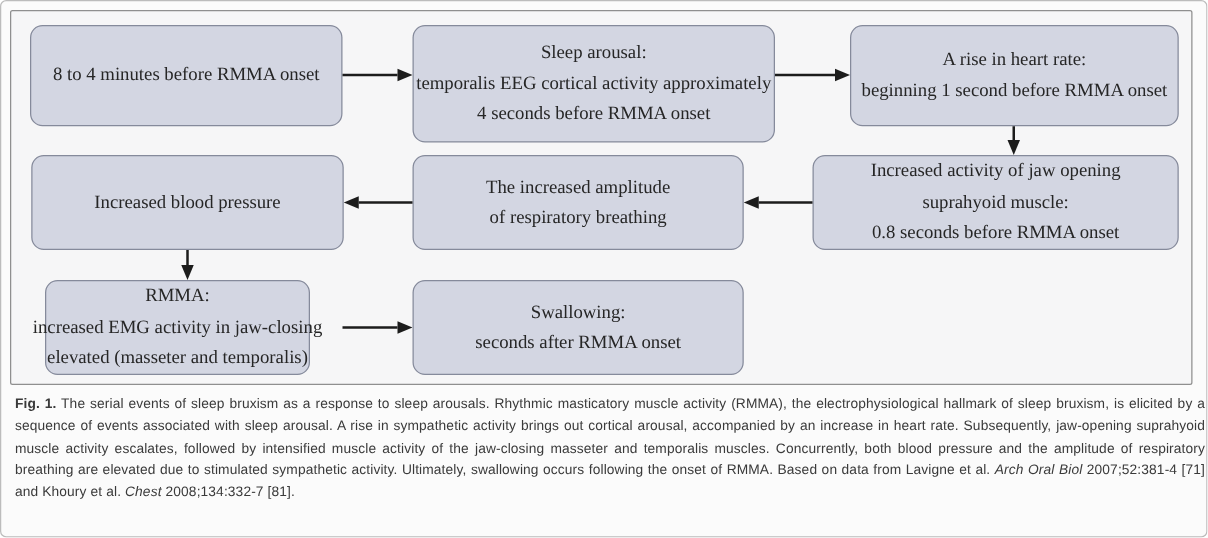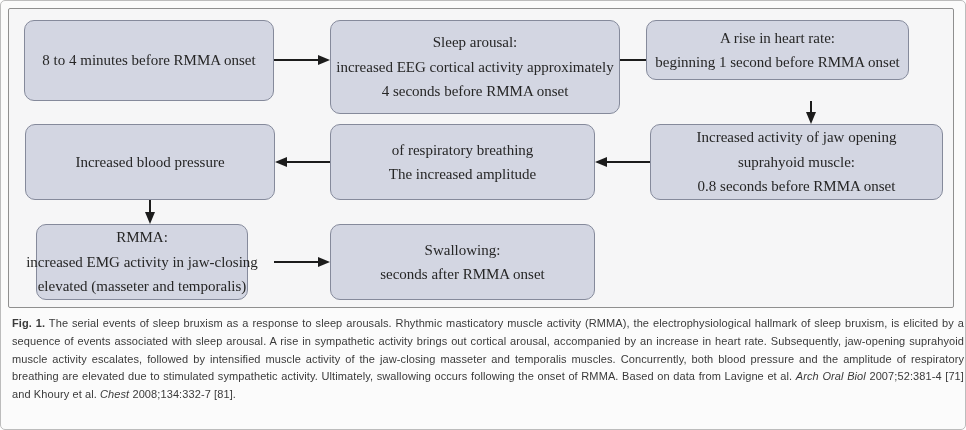--- a/index.html
+++ b/index.html
@@ -99,30 +99,30 @@
       <span class="line">8 to 4 minutes before RMMA onset</span>
     </div>
 
     <div class="arrow-h" style="left:265px;top:51px;width:56px">
       <div class="shaft"></div>
       <div class="head-right"></div>
     </div>
 
     <div class="box" style="left:321px;top:11px;width:290px;height:94px">
       <span class="line">Sleep arousal:</span>
-      <span class="line">increased EEG cortical activity approximately</span>
+      <span class="line">temporalis EEG cortical activity approximately</span>
       <span class="line">4 seconds before RMMA onset</span>
     </div>
 
     <div class="arrow-h" style="left:611px;top:51px;width:60px">
       <div class="shaft"></div>
       <div class="head-right"></div>
     </div>
 
-    <div class="box" style="left:637px;top:11px;width:263px;height:60px">
+    <div class="box" style="left:671px;top:11px;width:263px;height:81px">
       <span class="line">A rise in heart rate:</span>
       <span class="line">beginning 1 second before RMMA onset</span>
     </div>
 
     <div class="arrow-v" style="left:802px;top:92px;height:23px">
       <div class="shaft"></div>
       <div class="head-down"></div>
     </div>
 
     <div class="box" style="left:641px;top:115px;width:293px;height:76px">
@@ -130,22 +130,22 @@
       <span class="line">suprahyoid muscle:</span>
       <span class="line">0.8 seconds before RMMA onset</span>
     </div>
 
     <div class="arrow-h" style="left:586px;top:153px;width:55px">
       <div class="head-left"></div>
       <div class="shaft"></div>
     </div>
 
     <div class="box" style="left:321px;top:115px;width:265px;height:76px">
+      <span class="line">The increased amplitude</span>
       <span class="line">of respiratory breathing</span>
-      <span class="line">The increased amplitude</span>
     </div>
 
     <div class="arrow-h" style="left:266px;top:153px;width:55px">
       <div class="head-left"></div>
       <div class="shaft"></div>
     </div>
 
     <div class="box" style="left:16px;top:115px;width:250px;height:76px">
       <span class="line">Increased blood pressure</span>
     </div>

